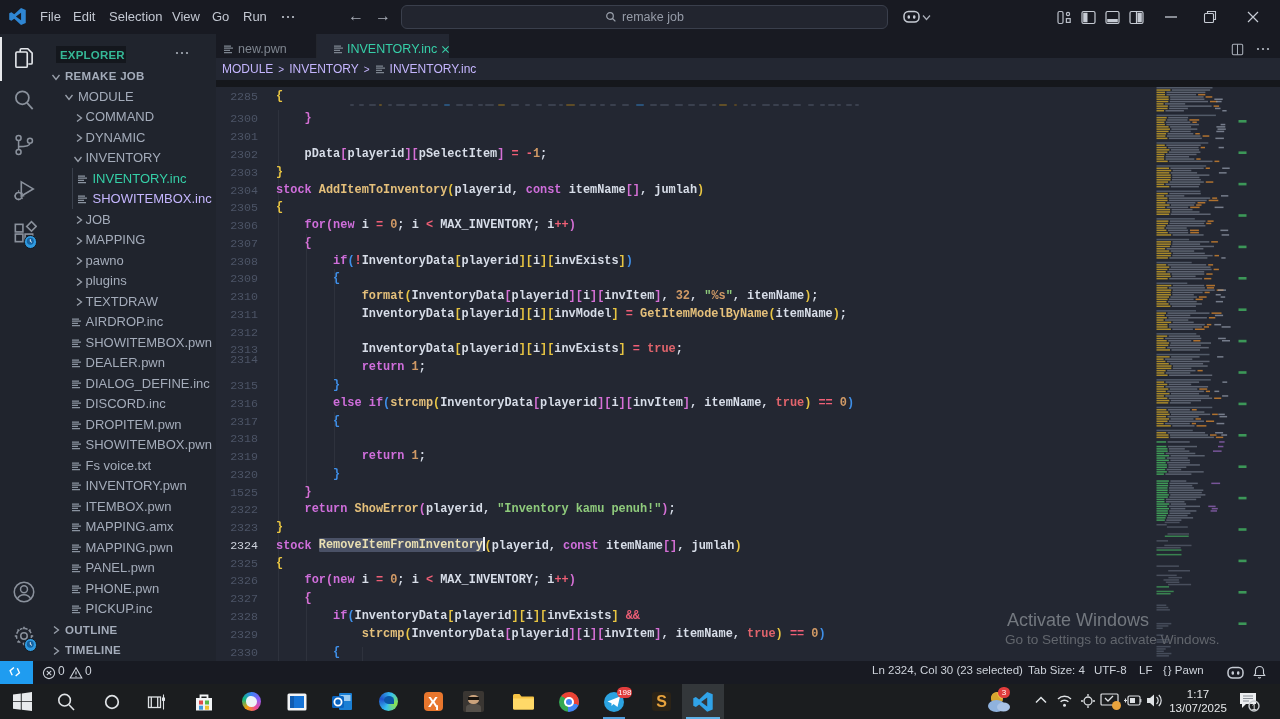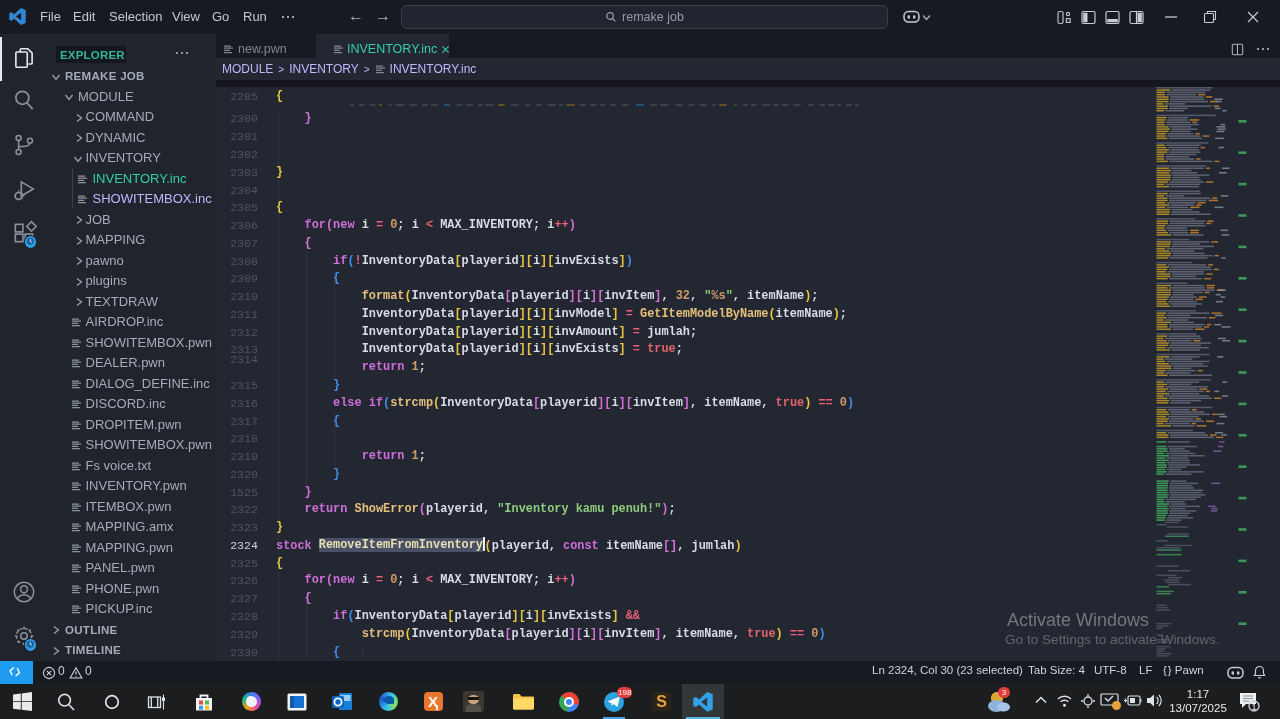--- a/index.html
+++ b/index.html
@@ -369,29 +369,30 @@
       <div style="position:absolute;left:517.1px;top:17px;width:8.3px;height:2.2px;background:#4a5261;opacity:0.6;border-radius:1px"></div>
       <div style="position:absolute;left:531.8px;top:17px;width:6.0px;height:2.2px;background:#4a5261;opacity:0.6;border-radius:1px"></div>
       <div style="position:absolute;left:544.3px;top:17px;width:4.9px;height:2.2px;background:#4a5261;opacity:0.6;border-radius:1px"></div>
       <div style="position:absolute;left:552.0px;top:17px;width:6.6px;height:2.2px;background:#4a5261;opacity:0.6;border-radius:1px"></div>
       <div style="position:absolute;left:561.2px;top:17px;width:4.2px;height:2.2px;background:#4a5261;opacity:0.6;border-radius:1px"></div>
       <div style="position:absolute;left:569.5px;top:17px;width:6.7px;height:2.2px;background:#4a5261;opacity:0.6;border-radius:1px"></div>
       <div style="position:absolute;left:579.3px;top:17px;width:3.3px;height:2.2px;background:#4a5261;opacity:0.6;border-radius:1px"></div>
     </div>
     <div class="crow" style="top:23.4px"><span class="id">    </span><span class="b2">}</span></div>
     <div class="crow" style="top:41.2px"></div>
+    <div class="crow" style="top:58.9px"><span class="id">    pData</span><span class="b2">[</span><span class="id">playerid</span><span class="b2">][</span><span class="id">pSelectItem</span><span class="b2">]</span><span class="id"> </span><span class="op">=</span><span class="id"> </span><span class="op">-</span><span class="num">1</span><span class="id">;</span></div>
     <div class="crow" style="top:76.7px"><span class="b1">}</span></div>
+    <div class="crow" style="top:94.5px"><span class="kw">stock </span><span class="fn">AddItemToInventory</span><span class="b1">(</span><span class="id">playerid</span><span class="id">, </span><span class="kw">const </span><span class="id">itemName</span><span class="b2">[]</span><span class="id">, </span><span class="id">jumlah</span><span class="b1">)</span></div>
     <div class="crow" style="top:112.2px"><span class="b1">{</span></div>
     <div class="crow" style="top:130.0px"><span class="id">    </span><span class="kw">for</span><span class="b2">(</span><span class="kw">new </span><span class="id">i </span><span class="op">=</span><span class="id"> </span><span class="num">0</span><span class="id">; </span><span class="id">i </span><span class="op">&lt;</span><span class="id"> MAX_INVENTORY; i</span><span class="op">++</span><span class="b2">)</span></div>
     <div class="crow" style="top:147.8px"><span class="id">    </span><span class="b2">{</span></div>
     <div class="crow" style="top:165.6px"><span class="id">        </span><span class="kw">if</span><span class="b3">(</span><span class="op">!</span><span class="id">InventoryData</span><span class="b1">[</span><span class="id">playerid</span><span class="b1">][</span><span class="id">i</span><span class="b1">][</span><span class="id">invExists</span><span class="b1">]</span><span class="b3">)</span></div>
     <div class="crow" style="top:183.3px"><span class="id">        </span><span class="b3">{</span></div>
     <div class="crow" style="top:201.1px"><span class="id">            </span><span class="fn">format</span><span class="b1">(</span><span class="id">InventoryData</span><span class="b2">[</span><span class="id">playerid</span><span class="b2">][</span><span class="id">i</span><span class="b2">][</span><span class="id">invItem</span><span class="b2">]</span><span class="id">, </span><span class="num">32</span><span class="id">, </span><span class="st">"</span><span class="num">%s</span><span class="st">"</span><span class="id">, itemName</span><span class="b1">)</span><span class="id">;</span></div>
     <div class="crow" style="top:218.9px"><span class="id">            </span><span class="id">InventoryData</span><span class="b1">[</span><span class="id">playerid</span><span class="b1">][</span><span class="id">i</span><span class="b1">][</span><span class="id">invModel</span><span class="b1">]</span><span class="id"> </span><span class="op">=</span><span class="id"> </span><span class="fn">GetItemModelByName</span><span class="b1">(</span><span class="id">itemName</span><span class="b1">)</span><span class="id">;</span></div>
-    <div class="crow" style="top:236.6px"><span class="id">            </span><span class="id">InventoryData</span><span class="b1">[</span><span class="id">playerid</span><span class="b1">][</span><span class="id">i</span><span class="b1">][</span><span class="id">invAmount</span><span class="b1">]</span><span class="id"> </span><span class="op">=</span><span class="id"> jumlah;</span></div>
     <div class="crow" style="top:254.4px"><span class="id">            </span><span class="id">InventoryData</span><span class="b1">[</span><span class="id">playerid</span><span class="b1">][</span><span class="id">i</span><span class="b1">][</span><span class="id">invExists</span><span class="b1">]</span><span class="id"> </span><span class="op">=</span><span class="id"> </span><span class="tru">true</span><span class="id">;</span></div>
     <div class="crow" style="top:272.2px"><span class="id">            </span><span class="kw">return </span><span class="num">1</span><span class="id">;</span></div>
     <div class="crow" style="top:290.0px"><span class="id">        </span><span class="b3">}</span></div>
     <div class="crow" style="top:307.7px"><span class="id">        </span><span class="kw">else </span><span class="kw">if</span><span class="b3">(</span><span class="fn">strcmp</span><span class="b1">(</span><span class="id">InventoryData</span><span class="b2">[</span><span class="id">playerid</span><span class="b2">][</span><span class="id">i</span><span class="b2">][</span><span class="id">invItem</span><span class="b2">]</span><span class="id">, itemName, </span><span class="tru">true</span><span class="b1">)</span><span class="id"> </span><span class="op">==</span><span class="id"> </span><span class="num">0</span><span class="b3">)</span></div>
     <div class="crow" style="top:325.5px"><span class="id">        </span><span class="b3">{</span></div>
     <div class="crow" style="top:361.0px"><span class="id">            </span><span class="kw">return </span><span class="num">1</span><span class="id">;</span></div>
     <div class="crow" style="top:378.8px"><span class="id">        </span><span class="b3">}</span></div>
     <div class="crow" style="top:396.6px"><span class="id">    </span><span class="b2">}</span></div>
     <div class="crow" style="top:414.3px"><span class="id">    </span><span class="kw">return </span><span class="fn">ShowError</span><span class="b2">(</span><span class="id">playerid, </span><span class="st">"Inventory kamu penuh!"</span><span class="b2">)</span><span class="id">;</span></div>
     <div class="crow" style="top:432.1px"><span class="b1">}</span></div>

